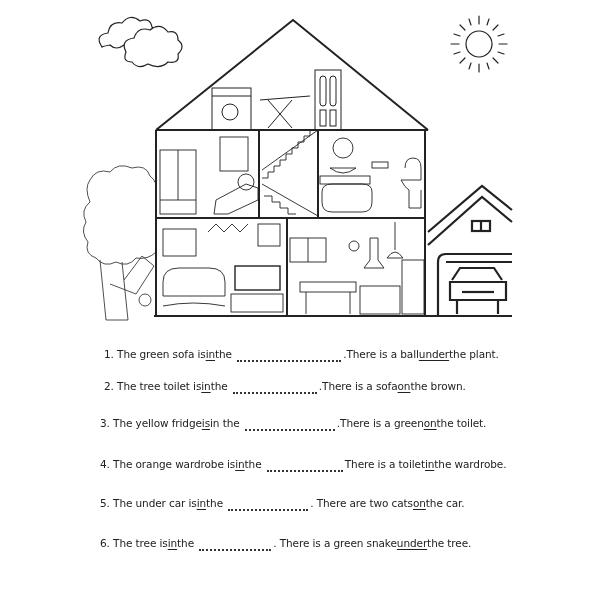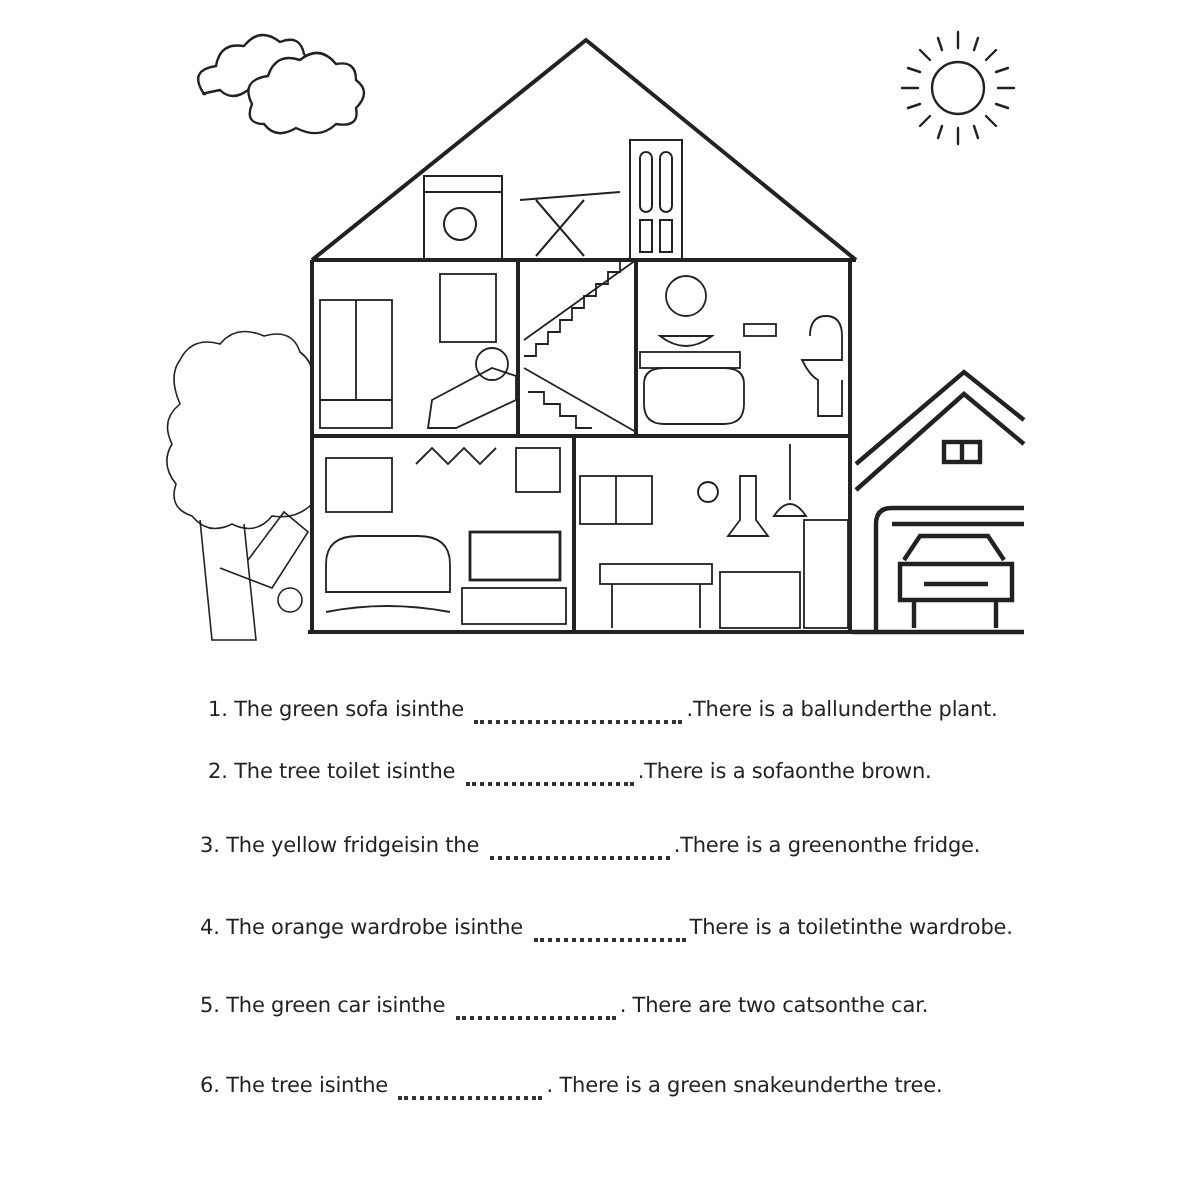--- a/index.html
+++ b/index.html
@@ -1,20 +1,20 @@
 <!DOCTYPE html>
 <html><head>
 <meta charset="utf-8">
 <style>
   html, body { margin:0; padding:0; background:#ffffff; }
   body { width:600px; height:600px; position:relative; overflow:hidden; font-family:"DejaVu Sans", sans-serif; color:#222; }
   #scene { position:absolute; left:0; top:0; width:600px; height:330px; }
   .line { position:absolute; left:0; width:600px; font-size:10.5px; white-space:nowrap; letter-spacing:-0.1px; }
   .line span { display:inline-block; }
-  .u { text-underline-offset:2px; }
+  .u { text-decoration:underline; text-underline-offset:2px; }
   .blank { border-bottom:2px dotted #333; height:10px; vertical-align:-4px; margin:0 2px; }
   #name-row { position:absolute; top:602px; left:346px; font-size:10.5px; }
   #name-row .blank { width:136px; }
 </style>
 </head>
 <body>
 
 <svg id="scene" viewBox="0 0 600 330" xmlns="http://www.w3.org/2000/svg" fill="none" stroke="#222" stroke-width="1">
 
   <g stroke-width="1.2">
@@ -148,30 +148,30 @@
     <span class="blank" style="width:104px; margin-top:10px;"></span><span>.There is a ball </span><span class="u">under</span><span> the plant.</span>
   </div>
   <div class="line" style="top:380px; padding-left:104px;">
     <span>2.</span>
     <span>The tree toilet is </span><span class="u">in</span><span> the </span>
     <span class="blank" style="width:84px;"></span><span>.There is a sofa </span><span class="u">on</span><span> the brown.</span>
   </div>
   <div class="line" style="top:417px; padding-left:100px;">
     <span>3.</span>
     <span>The yellow fridge </span><span class="u">is</span><span> in the </span>
-    <span class="blank" style="width:90px;"></span><span>.There is a green </span><span class="u">on</span><span> the fridge.</span>
+    <span class="blank" style="width:90px;"></span><span>.There is a green </span><span class="u">on</span><span> the toilet.</span>
   </div>
   <div class="line" style="top:458px; padding-left:100px;">
     <span>4.</span>
     <span>The orange wardrobe is </span><span class="u">in</span><span> the </span>
     <span class="blank" style="width:76px;"></span><span>There is a toilet </span><span class="u">in</span><span> the wardrobe.</span>
   </div>
   <div class="line" style="top:497px; padding-left:100px;">
     <span>5.</span>
-    <span>The green car is </span><span class="u">in</span><span> the </span>
+    <span>The under car is </span><span class="u">in</span><span> the </span>
     <span class="blank" style="width:80px;"></span><span>. There are two cats </span><span class="u">on</span><span> the car.</span>
   </div>
   <div class="line" style="top:537px; padding-left:100px;">
     <span>6.</span>
     <span>The tree is </span><span class="u">in</span><span> the </span>
     <span class="blank" style="width:72px;"></span><span>. There is a green snake </span><span class="u">under</span><span> the tree.</span>
   </div>
 </div>
 
 <div id="name-row">

